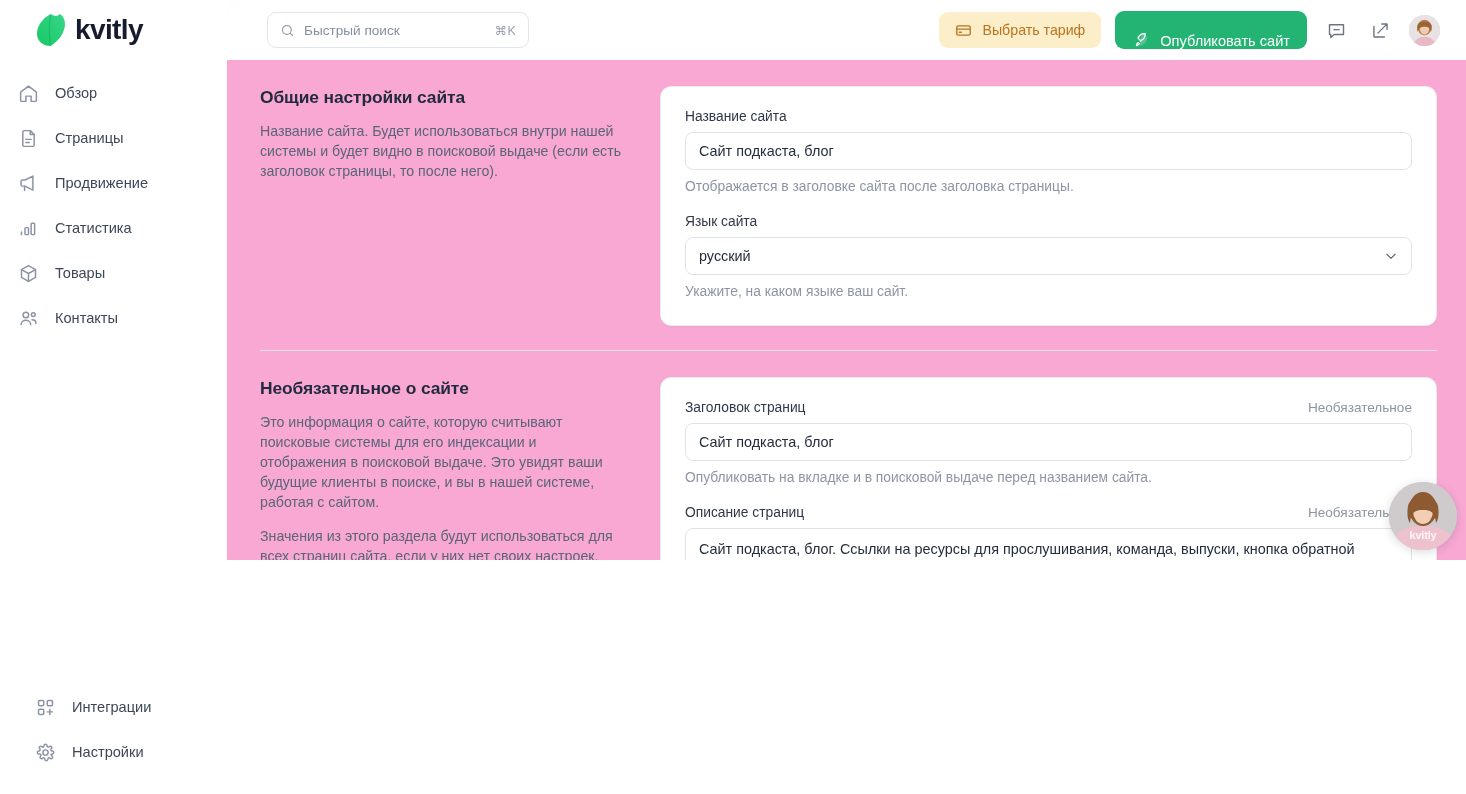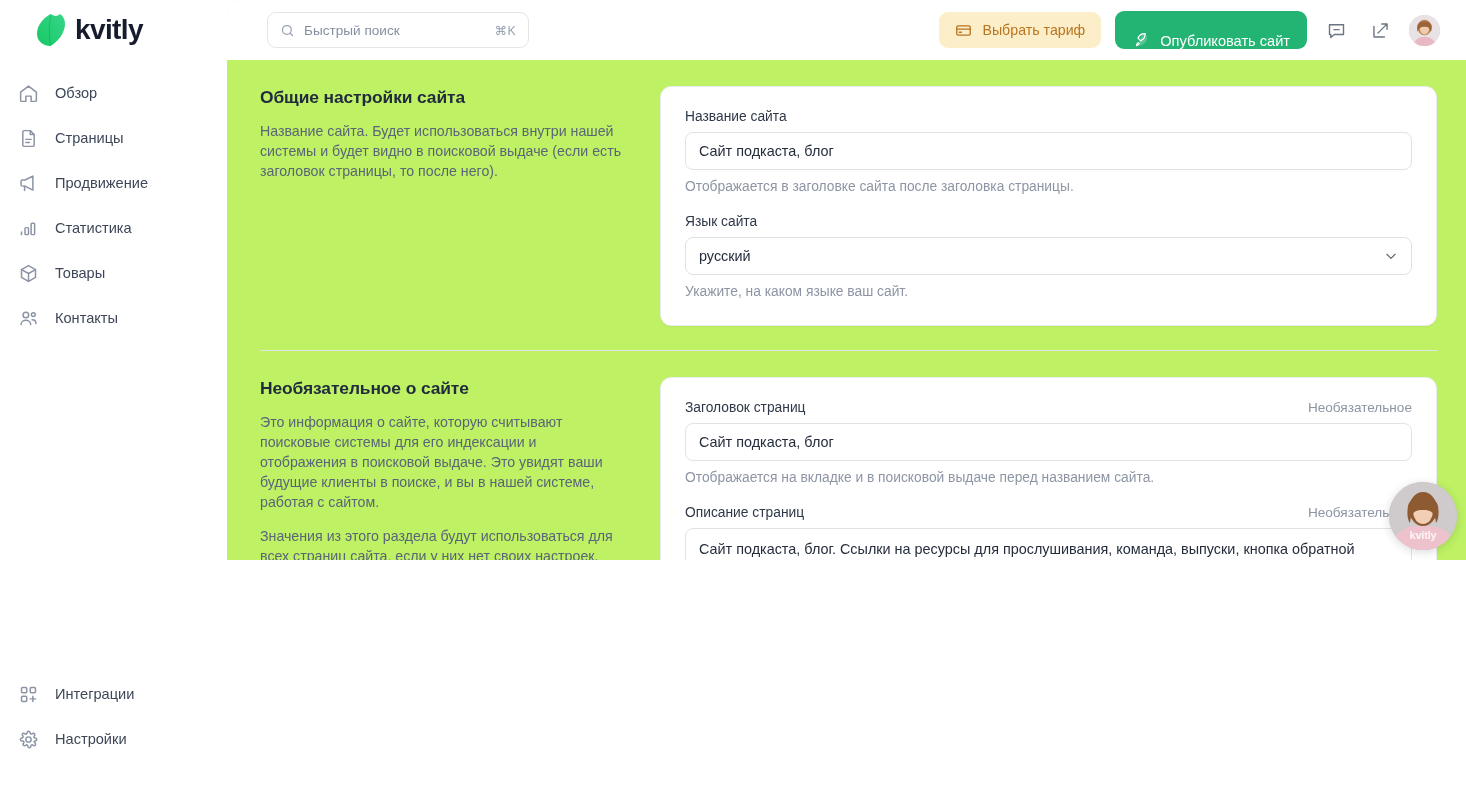--- a/index.html
+++ b/index.html
@@ -32,21 +32,21 @@
   }
   .nav-top { margin-top: 11px; }
   .nav-item {
     display: flex; align-items: center; gap: 16px;
     height: 45px; padding-left: 17px; cursor: pointer;
     color: #4a5568;
   }
   .nav-ico { width: 22px; height: 22px; flex:0 0 22px; display:flex; align-items:center; justify-content:center; color:#8b93a5; }
   .nav-ico svg { width: 21px; height: 21px; display:block; }
   .nav-label { font-size: 14.6px; color: #3d4758; line-height: 1; }
-  .nav-bottom { margin-top: auto; padding-bottom: 32px; }
+  .nav-bottom { margin-top: auto; padding-bottom: 19px; margin-left: 17px; }
 
   
   .main {
     flex: 1 1 auto; height: 560px;
     display: flex; flex-direction: column;
     background: #f1f3f5;
     border-top-left-radius: 14px;
     overflow: hidden;
     position: relative;
   }
@@ -88,21 +88,21 @@
   .avatar-top {
     width: 31px; height: 31px; border-radius: 50%;
     overflow: hidden; cursor: pointer; flex: 0 0 31px;
     background: #d8d2d4; position: relative;
   }
 
   
   .content {
     flex: 1 1 auto; overflow: hidden;
     padding: 0 0 0 0;
-    background: #bef264;
+    background: #f9a8d4;
   }
   .section {
     display: flex; align-items: flex-start;
     padding: 26px 29px 0 33px; gap: 0;
   }
   .divider {
     height: 1px; background: #e1e5e9;
     margin: 24px 29px 0 33px;
   }
   .sec-left { width: 400px; flex: 0 0 400px; padding-right: 36px; padding-top: 1px; }
@@ -372,21 +372,21 @@
         </div>
         <div class="card">
 
 
           <div class="field">
             <div class="field-head">
               <span class="field-label">Заголовок страниц</span>
               <span class="field-optional">Необязательное</span>
             </div>
             <input class="input" type="text" value="Сайт подкаста, блог" style="">
-            <div class="hint">Отображается на вкладке и в поисковой выдаче перед названием сайта.</div>
+            <div class="hint">Опубликовать на вкладке и в поисковой выдаче перед названием сайта.</div>
           </div>
 
           <div class="field">
             <div class="field-head">
               <span class="field-label">Описание страниц</span>
               <span class="field-optional">Необязательное</span>
             </div>
             <textarea class="textarea" style="">Сайт подкаста, блог. Ссылки на ресурсы для прослушивания, команда, выпуски, кнопка обратной связи, ссылки на социальные сети.</textarea>
           </div>
 

